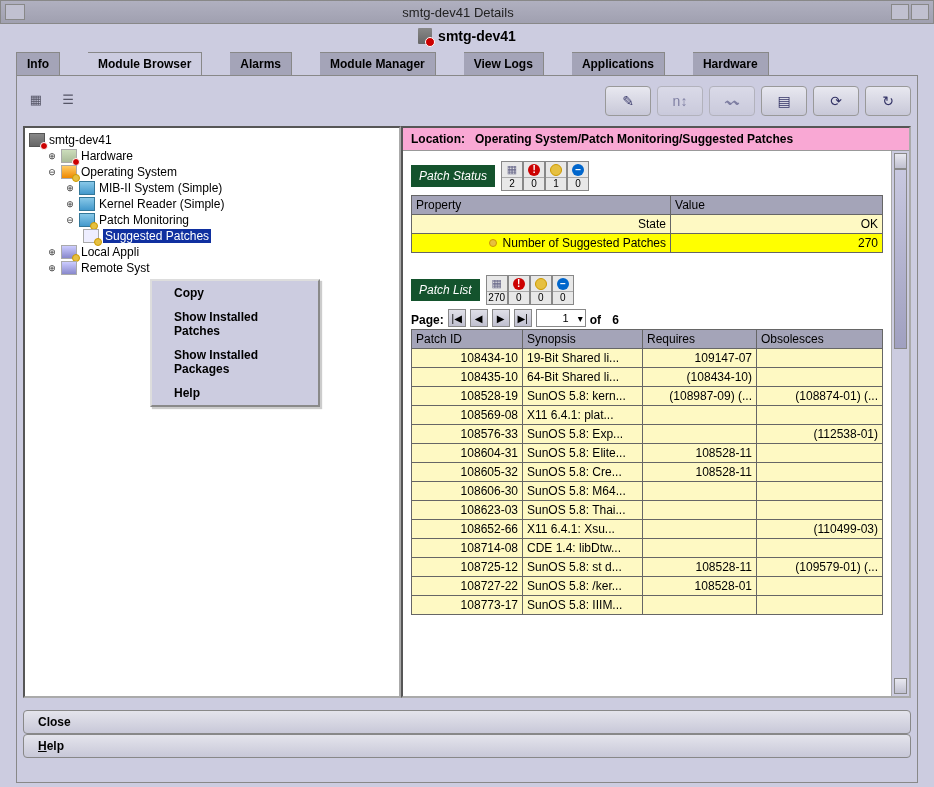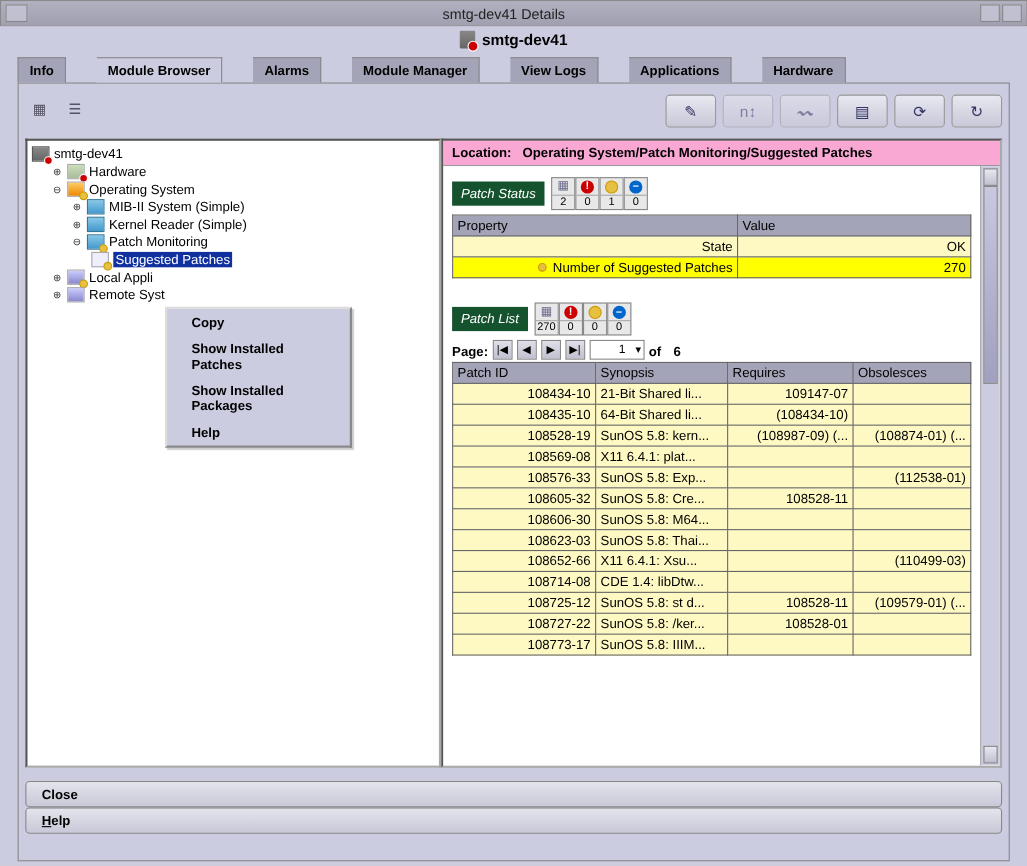--- a/index.html
+++ b/index.html
@@ -564,30 +564,30 @@
                 <div class="pg-btn">▶</div>
                 <div class="pg-btn">▶|</div>
                 <div class="pg-input">1</div>
                 <b>of</b>&nbsp;
                 <b>6</b>
               </div>
 
               <table class="data">
                 <thead>
                   <tr>
-                    <th style="width:130px">Patch ID</th>
+                    <th style="width:111px">Patch ID</th>
                     <th style="width:120px">Synopsis</th>
                     <th style="width:114px">Requires</th>
                     <th>Obsolesces</th>
                   </tr>
                 </thead>
                 <tbody id="patch-rows">
                     <tr>
                       <td class="right">108434-10</td>
-                      <td>21-Bit Shared li...</td>
+                      <td>19-Bit Shared li...</td>
                       <td class="right">109147-07</td>
                       <td class="right"></td>
                     </tr>
                     <tr>
                       <td class="right">108435-10</td>
                       <td>64-Bit Shared li...</td>
                       <td class="right">(108434-10)</td>
                       <td class="right"></td>
                     </tr>
                     <tr>
@@ -600,20 +600,26 @@
                       <td class="right">108569-08</td>
                       <td>X11 6.4.1: plat...</td>
                       <td class="right"></td>
                       <td class="right"></td>
                     </tr>
                     <tr>
                       <td class="right">108576-33</td>
                       <td>SunOS 5.8: Exp...</td>
                       <td class="right"></td>
                       <td class="right">(112538-01)</td>
+                    </tr>
+                    <tr>
+                      <td class="right">108604-31</td>
+                      <td>SunOS 5.8: Elite...</td>
+                      <td class="right">108528-11</td>
+                      <td class="right"></td>
                     </tr>
                     <tr>
                       <td class="right">108605-32</td>
                       <td>SunOS 5.8: Cre...</td>
                       <td class="right">108528-11</td>
                       <td class="right"></td>
                     </tr>
                     <tr>
                       <td class="right">108606-30</td>
                       <td>SunOS 5.8: M64...</td>

